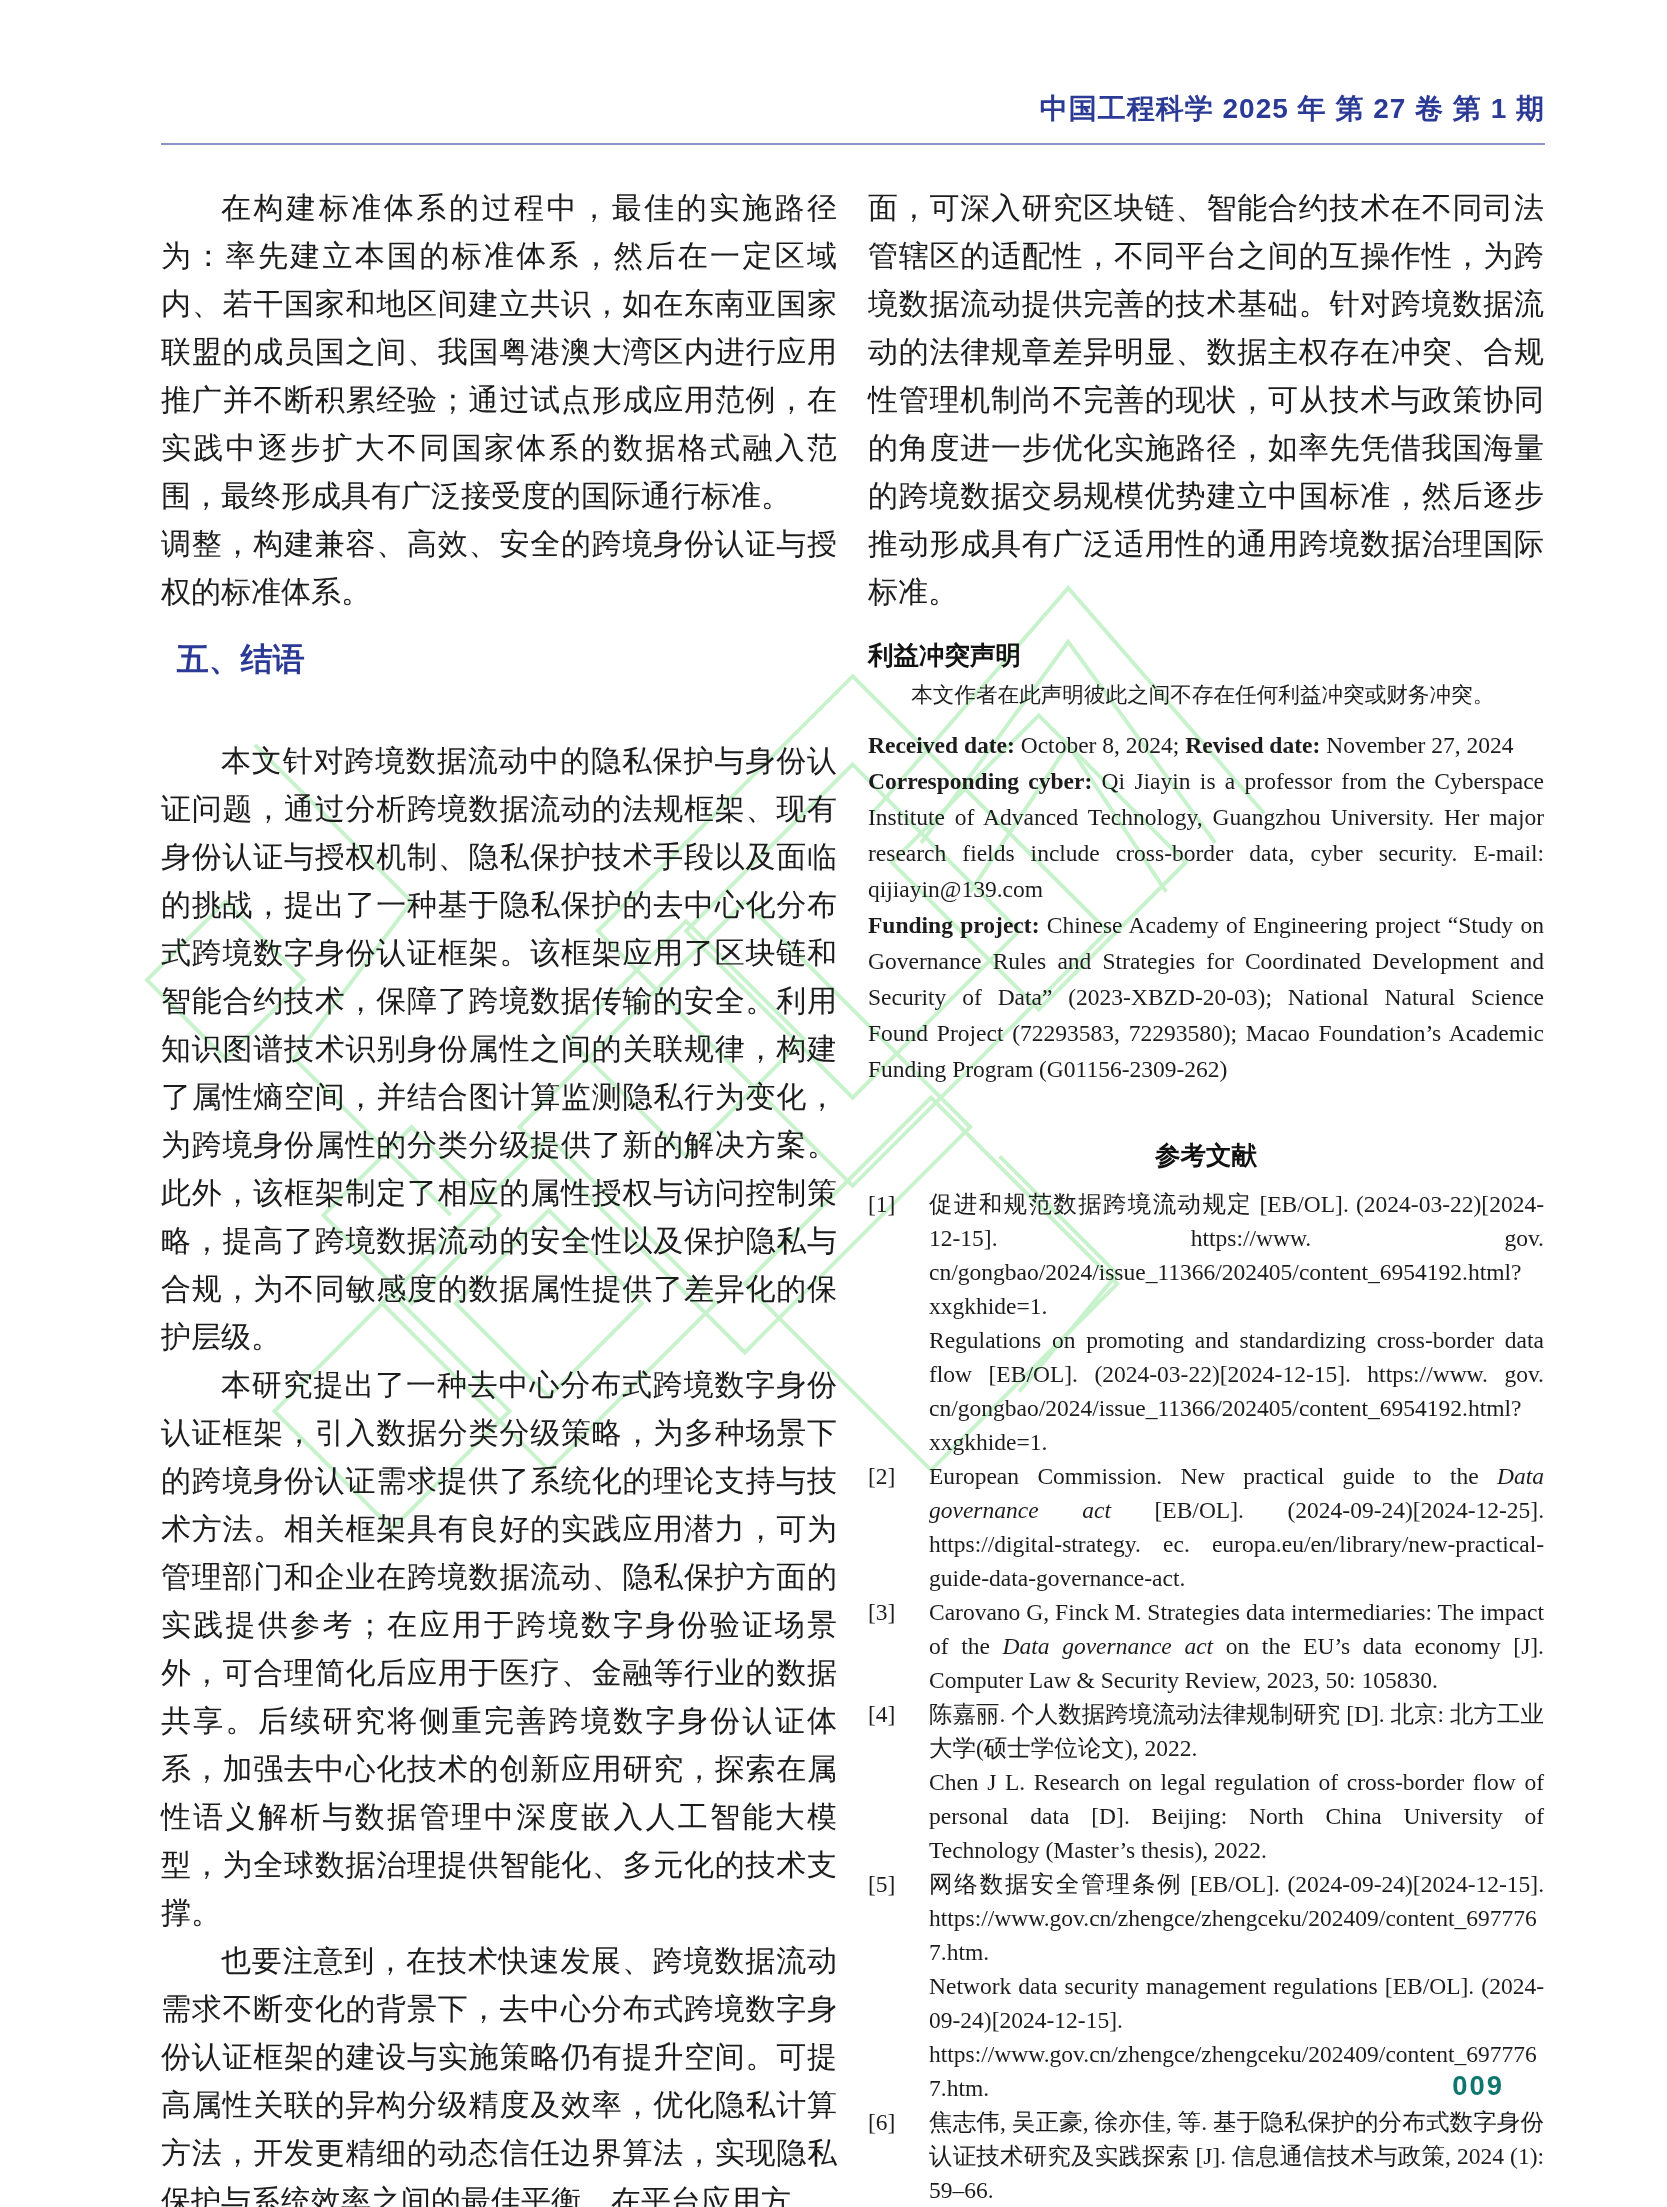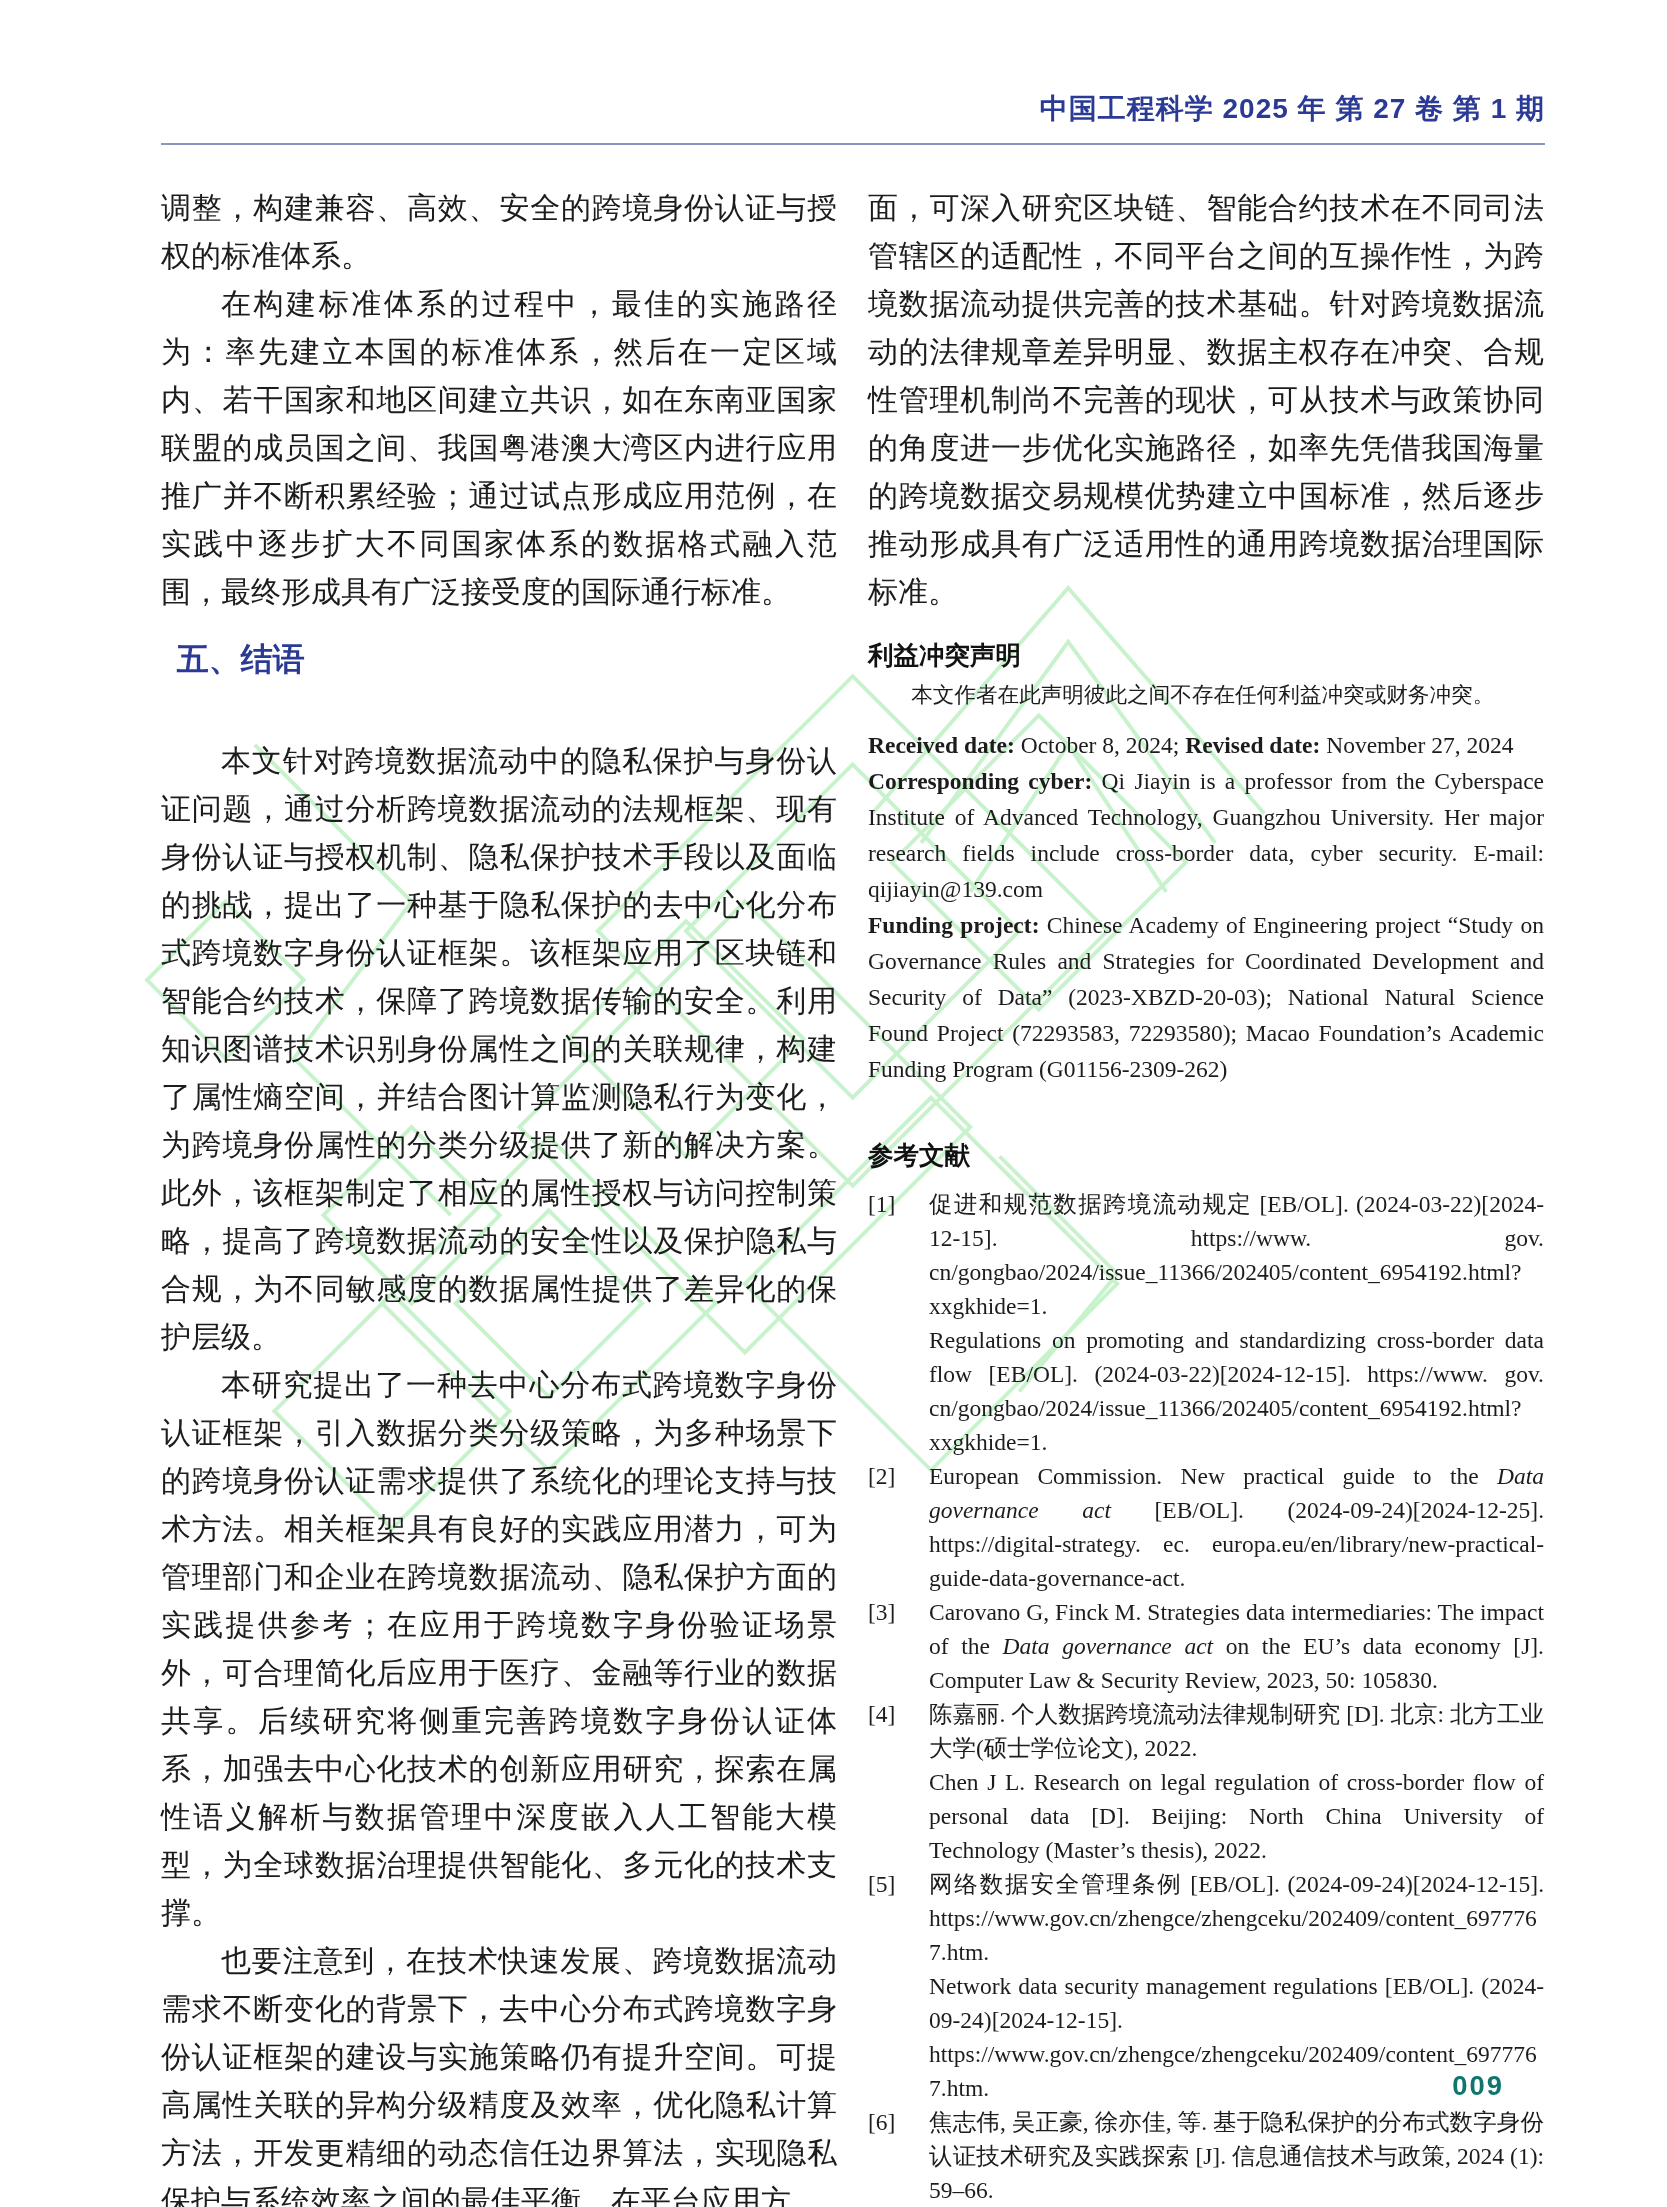--- a/index.html
+++ b/index.html
@@ -27,21 +27,21 @@
 
   .coi-heading{font-family:Liberation Mono, monospace;
           font-size:25.5px;font-weight:700;color:#111;margin:21.6px 0 0;line-height:39px;}
   .coi-body{font-size:21.6px;line-height:33px;text-indent:2em;margin:2px 0 0;text-align:justify;}
 
   .backmatter{margin-top:15.7px;font-size:23.5px;line-height:36px;text-align:justify;}
   .backmatter p{margin:0;overflow-wrap:anywhere;}
   .bm-label{font-weight:700;}
 
   .refs-heading{font-family:"Liberation Sans","DejaVu Sans",sans-serif;
-          font-size:25.5px;font-weight:700;color:#111;margin:51px 0 13.7px;line-height:35px;}
+          font-size:25.5px;font-weight:700;color:#111;margin:51px 0 13.7px;line-height:35px;text-align:center;}
   .ref-item{display:flex;font-size:23.5px;line-height:34px;margin:0;}
   .ref-num{flex:none;width:61px;}
   .ref-text{flex:1;text-align:justify;}
   .ref-line{margin:0;overflow-wrap:anywhere;}
   .ref-line i{font-style:italic;}
 
   .pageno{position:absolute;top:2070px;right:163px;
           font-family:"Liberation Sans","DejaVu Sans",sans-serif;
           font-size:27.4px;font-weight:600;color:#0f766e;letter-spacing:2px;}
 </style>
@@ -71,22 +71,22 @@
     </g>
   </svg>
 
   <div class="content">
 
     <div class="header">中国工程科学 2025 年 第 27 卷 第 1 期</div>
 
     <div class="columns">
 
       <div class="col">
+        <p class="body-para indent">在构建标准体系的过程中，最佳的实施路径为：率先建立本国的标准体系，然后在一定区域内、若干国家和地区间建立共识，如在东南亚国家联盟的成员国之间、我国粤港澳大湾区内进行应用推广并不断积累经验；通过试点形成应用范例，在实践中逐步扩大不同国家体系的数据格式融入范围，最终形成具有广泛接受度的国际通行标准。</p>
         <p class="body-para">调整，构建兼容、高效、安全的跨境身份认证与授权的标准体系。</p>
-        <p class="body-para indent">在构建标准体系的过程中，最佳的实施路径为：率先建立本国的标准体系，然后在一定区域内、若干国家和地区间建立共识，如在东南亚国家联盟的成员国之间、我国粤港澳大湾区内进行应用推广并不断积累经验；通过试点形成应用范例，在实践中逐步扩大不同国家体系的数据格式融入范围，最终形成具有广泛接受度的国际通行标准。</p>
         <h2 class="section-heading">五、结语</h2>
         <p class="body-para indent">本文针对跨境数据流动中的隐私保护与身份认证问题，通过分析跨境数据流动的法规框架、现有身份认证与授权机制、隐私保护技术手段以及面临的挑战，提出了一种基于隐私保护的去中心化分布式跨境数字身份认证框架。该框架应用了区块链和智能合约技术，保障了跨境数据传输的安全。利用知识图谱技术识别身份属性之间的关联规律，构建了属性熵空间，并结合图计算监测隐私行为变化，为跨境身份属性的分类分级提供了新的解决方案。此外，该框架制定了相应的属性授权与访问控制策略，提高了跨境数据流动的安全性以及保护隐私与合规，为不同敏感度的数据属性提供了差异化的保护层级。</p>
         <p class="body-para indent">本研究提出了一种去中心分布式跨境数字身份认证框架，引入数据分类分级策略，为多种场景下的跨境身份认证需求提供了系统化的理论支持与技术方法。相关框架具有良好的实践应用潜力，可为管理部门和企业在跨境数据流动、隐私保护方面的实践提供参考；在应用于跨境数字身份验证场景外，可合理简化后应用于医疗、金融等行业的数据共享。后续研究将侧重完善跨境数字身份认证体系，加强去中心化技术的创新应用研究，探索在属性语义解析与数据管理中深度嵌入人工智能大模型，为全球数据治理提供智能化、多元化的技术支撑。</p>
         <p class="body-para indent">也要注意到，在技术快速发展、跨境数据流动需求不断变化的背景下，去中心分布式跨境数字身份认证框架的建设与实施策略仍有提升空间。可提高属性关联的异构分级精度及效率，优化隐私计算方法，开发更精细的动态信任边界算法，实现隐私保护与系统效率之间的最佳平衡。在平台应用方</p>
       </div>
 
       <div class="col">
         <p class="body-para">面，可深入研究区块链、智能合约技术在不同司法管辖区的适配性，不同平台之间的互操作性，为跨境数据流动提供完善的技术基础。针对跨境数据流动的法律规章差异明显、数据主权存在冲突、合规性管理机制尚不完善的现状，可从技术与政策协同的角度进一步优化实施路径，如率先凭借我国海量的跨境数据交易规模优势建立中国标准，然后逐步推动形成具有广泛适用性的通用跨境数据治理国际标准。</p>
 
         <h3 class="coi-heading">利益冲突声明</h3>

